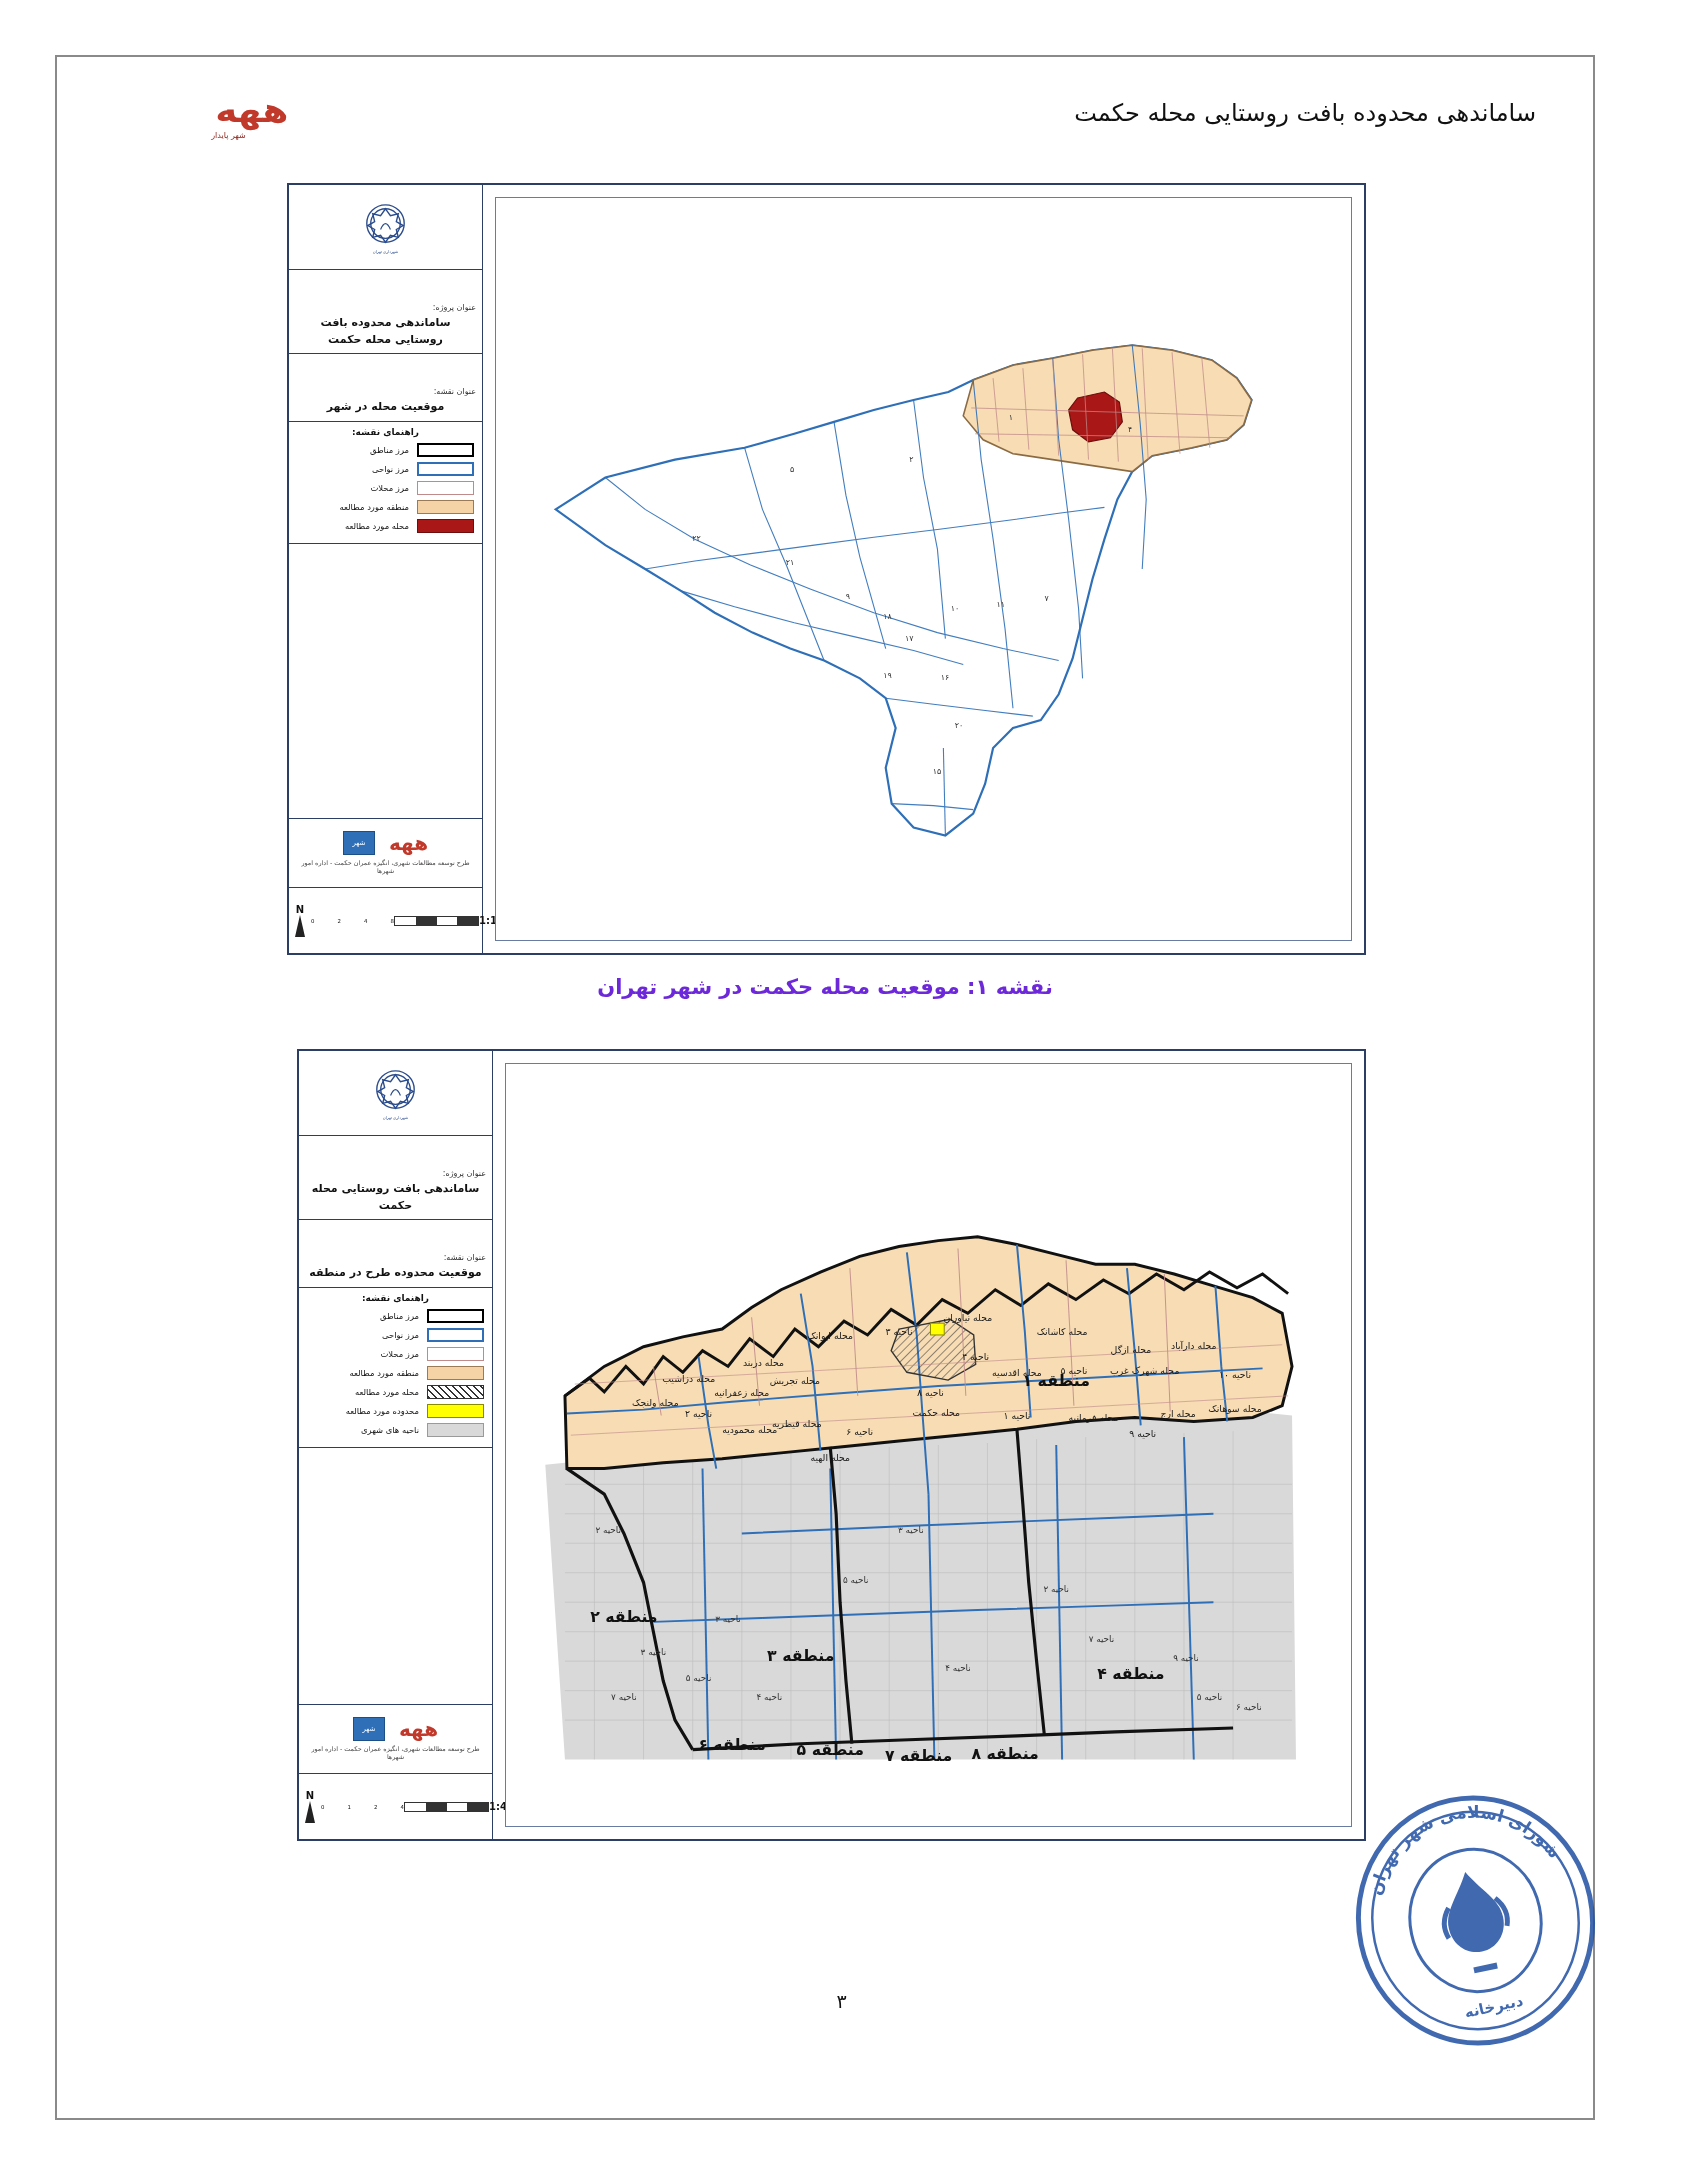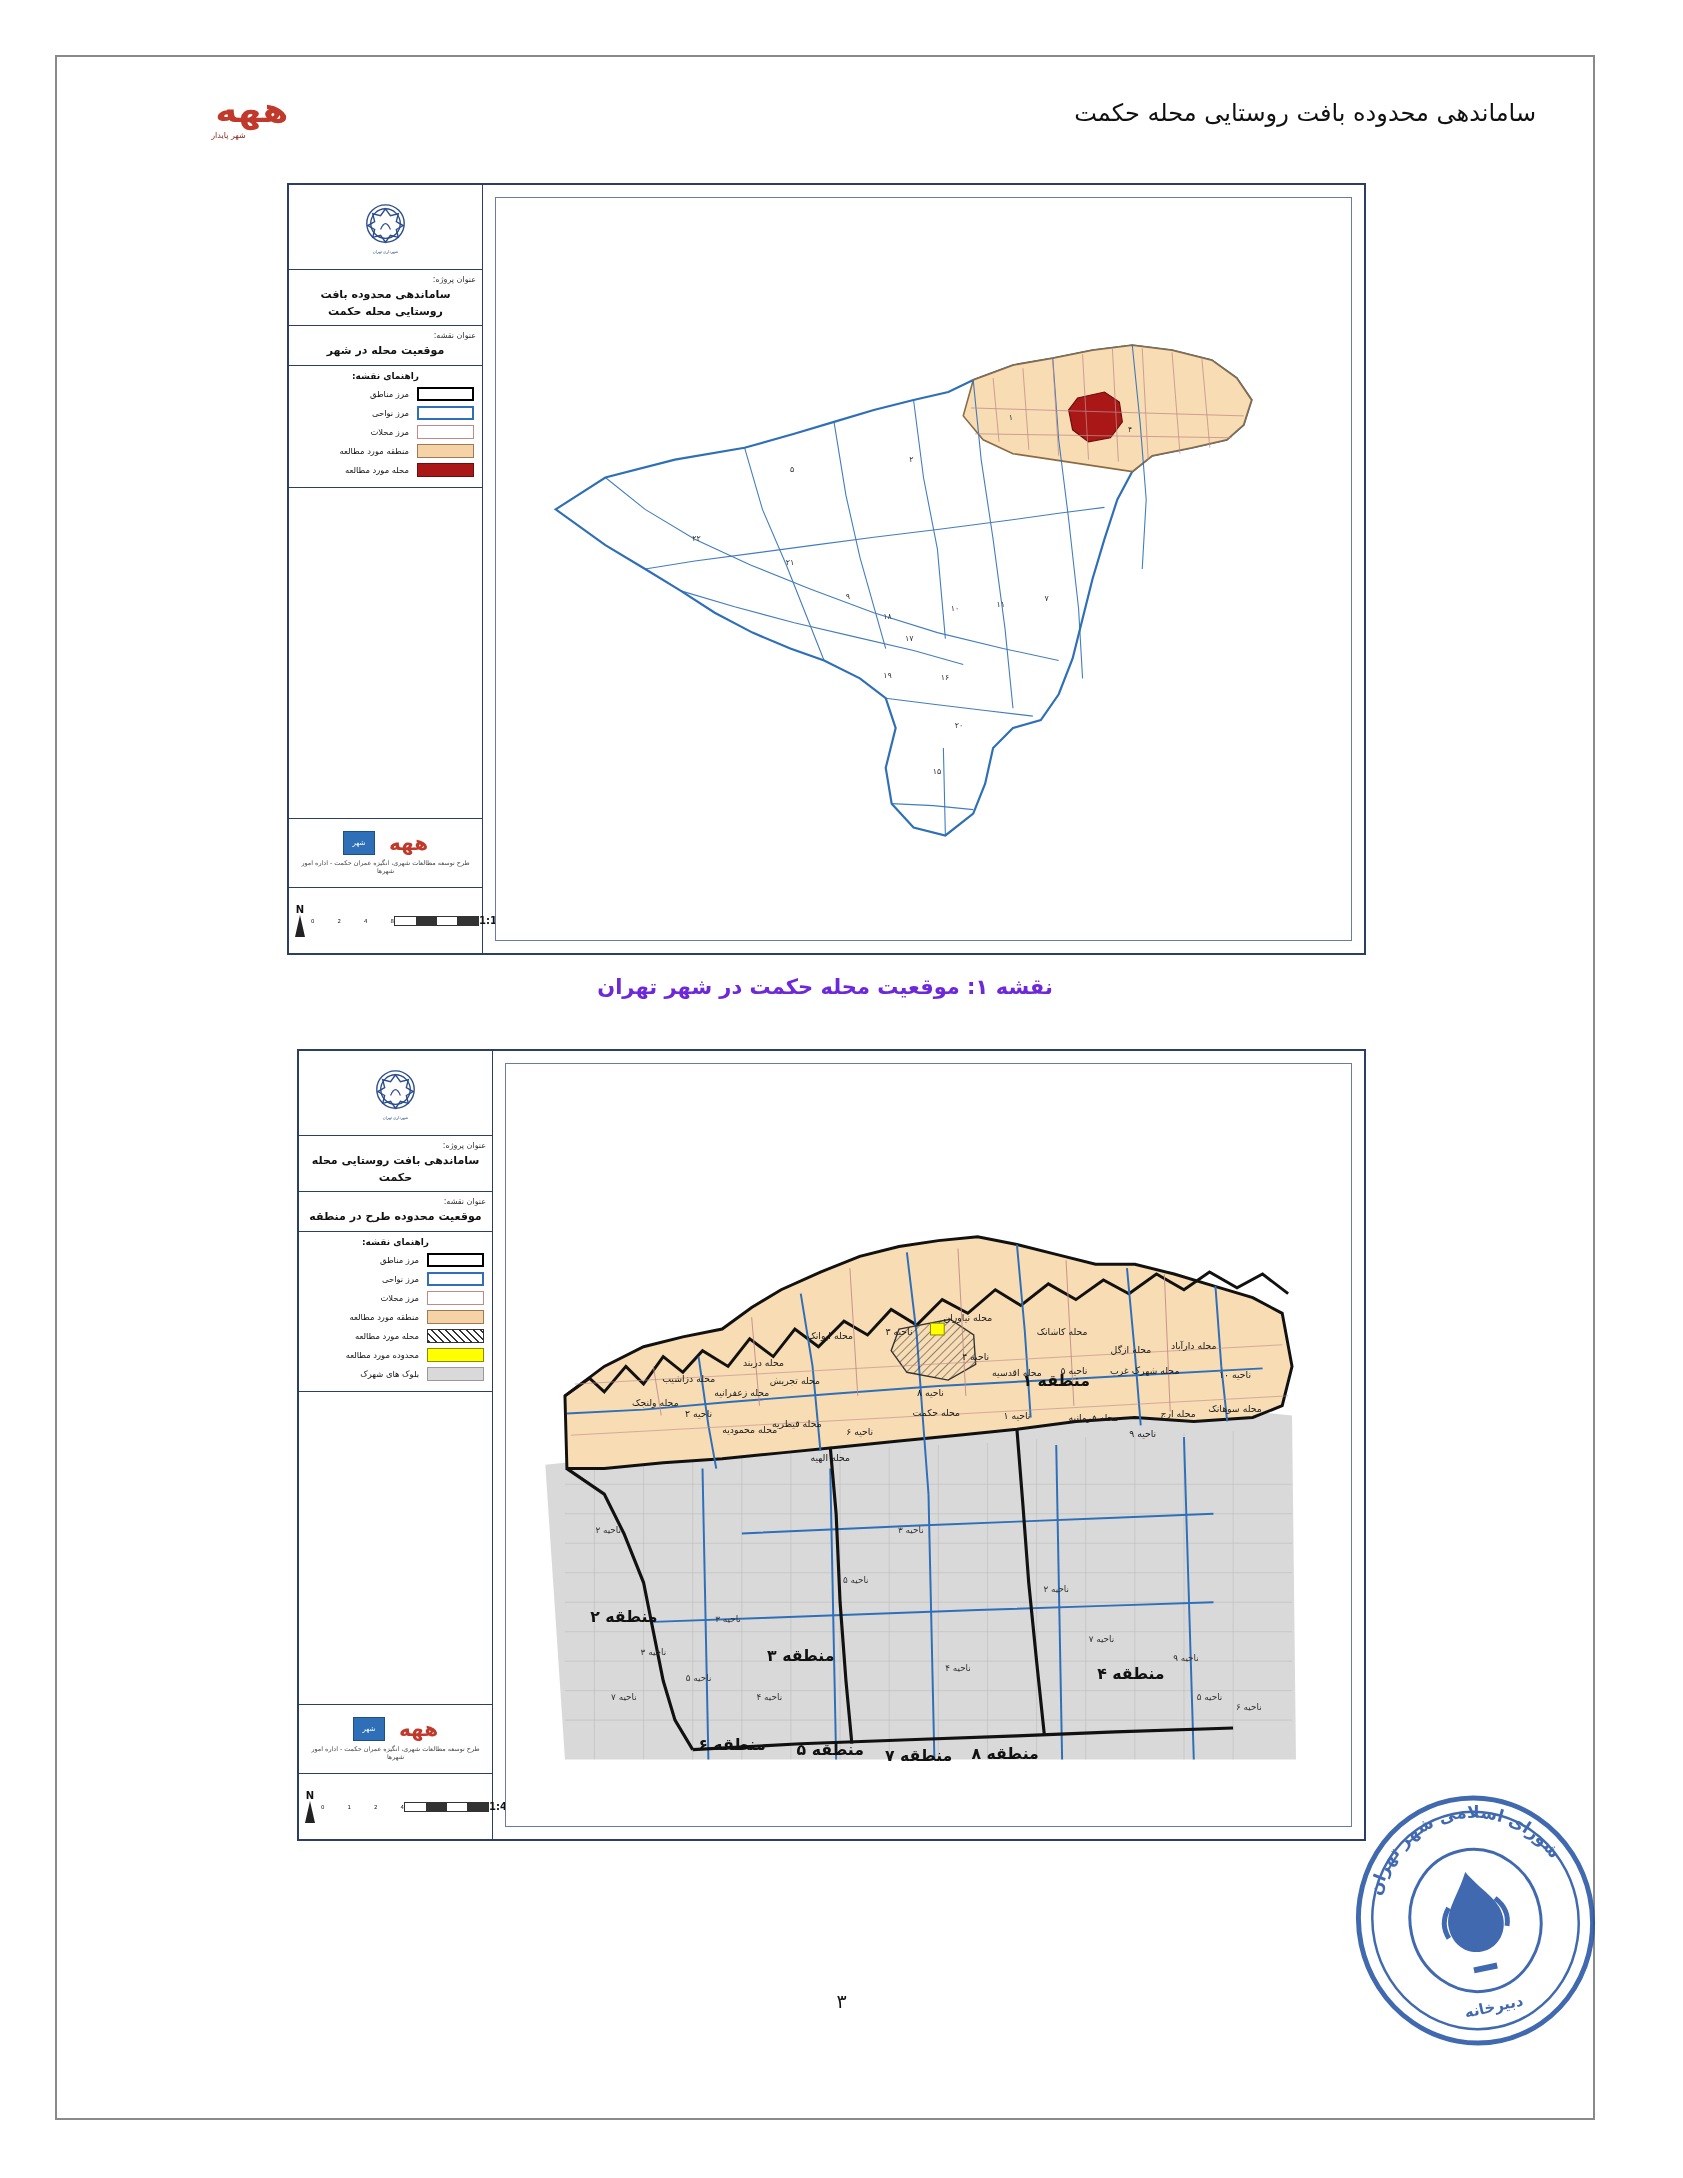--- a/index.html
+++ b/index.html
@@ -113,20 +113,21 @@
   .seal {
     width: 63px; height: 63px;
     position: relative;
   }
   .seal svg { display:block; }
   .lp-label {
     font-size: 8px;
     color: #333;
     margin-bottom: 3px;
     text-align: right;
+    margin-top: 28px;
   }
   .lp-title {
     font-size: 11px;
     font-weight: bold;
     text-align: center;
     line-height: 1.5;
     color: #111;
   }
   .lp-legend-title {
     font-size: 9px;
@@ -458,21 +459,21 @@
             <div class="swatch" style="background:
               repeating-linear-gradient(45deg,#333,#333 1.5px,#fff 1.5px,#fff 5px);border:1px solid #333;"></div>
             <div class="lbl">محله مورد مطالعه</div>
           </div>
           <div class="legend-row">
             <div class="swatch" style="background:#ffff00;border:1px solid #8a8a00;"></div>
             <div class="lbl">محدوده مورد مطالعه</div>
           </div>
           <div class="legend-row">
             <div class="swatch" style="background:#d9d9d9;border:1px solid #9a9a9a;"></div>
-            <div class="lbl">بلوک های شهرک</div>
+            <div class="lbl">ناحیه های شهری</div>
           </div>
         </div>
 
         <div class="lp-spacer"></div>
 
         <div class="lp-box lp-credits">
           <div class="credit-logos">
             <div class="credit-red">ههه</div>
             <div class="credit-blue-box">شهر</div>
           </div>

